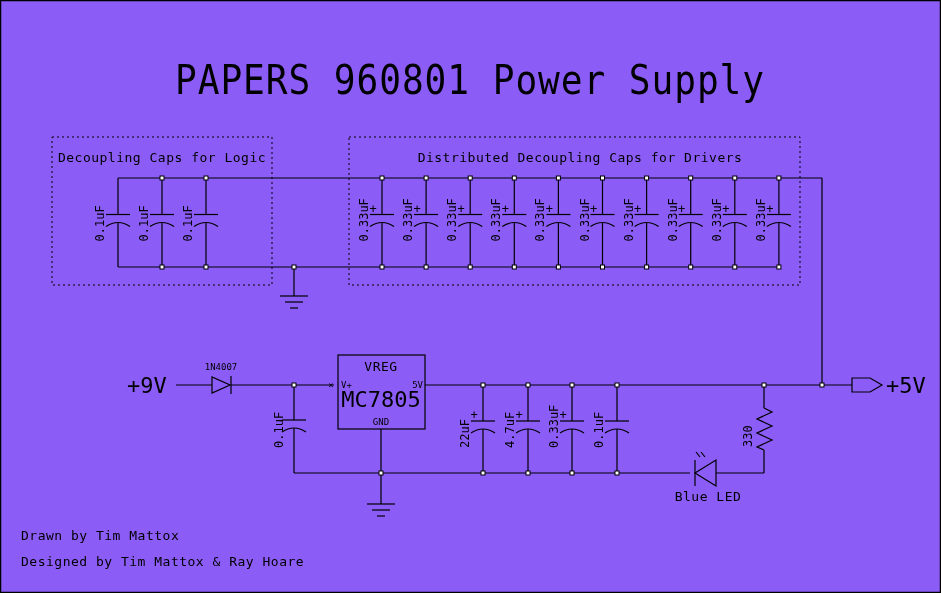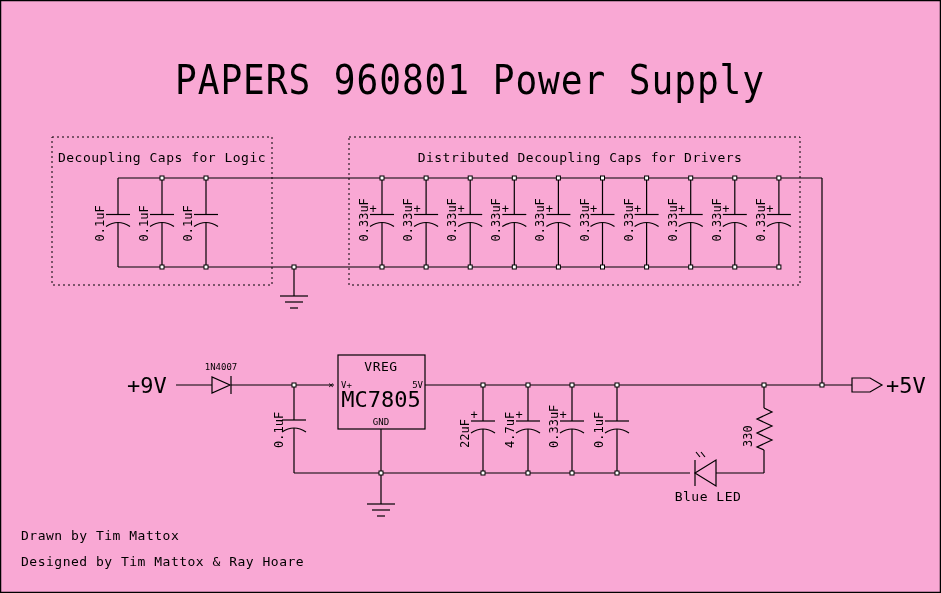--- a/index.html
+++ b/index.html
@@ -1,16 +1,16 @@
 <!DOCTYPE html>
 <html><head>
 <meta charset="utf-8">
 <style>
   html, body { margin: 0; padding: 0; background: #ffffff; }
-  #sheet { position: relative; width: 941px; height: 593px; background: #f9a8d4; overflow: hidden; }
+  #sheet { position: relative; width: 941px; height: 593px; background: #8b5cf6; overflow: hidden; }
   svg { position: absolute; left: 0; top: 0; }
   text { font-family: "DejaVu Sans Mono", monospace; fill: #000; }
   .w { stroke: #000; stroke-width: 1.2; fill: none; }
   .box { stroke: #000; stroke-width: 1; fill: none; stroke-dasharray: 2 3; }
   .node { stroke: #000; stroke-width: 1; fill: #fff; }
   .title { font-size: 40px; font-weight: 100; letter-spacing: 1px; }
   .label { font-size: 13px; letter-spacing: 0.5px; }
   .small { font-size: 9px; }
   .vlbl { font-size: 12px; }
   .big { font-size: 22px; }

